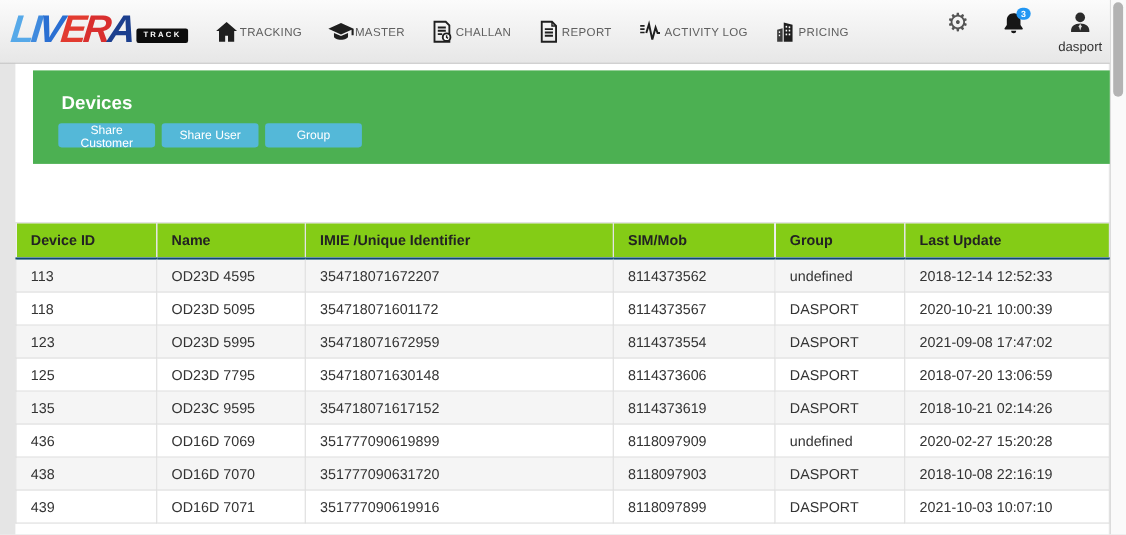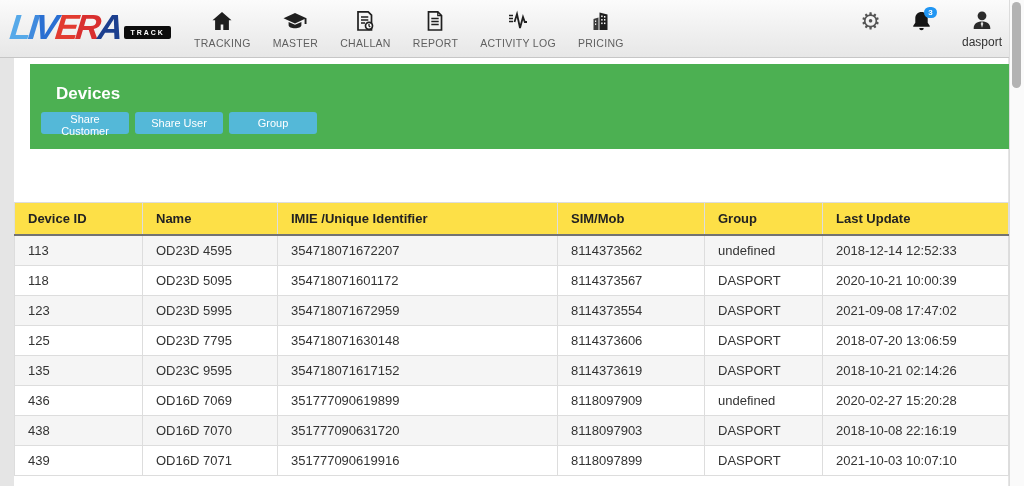--- a/index.html
+++ b/index.html
@@ -10,52 +10,52 @@
   .topbar{position:absolute;left:0;top:0;width:1024px;height:57px;
     background:linear-gradient(#fbfbfb,#e7e7e7);border-bottom:1px solid #c6c6c6;z-index:2;}
 
   .logo{position:absolute;left:10px;top:4px;display:flex;align-items:center;cursor:pointer;}
   .logo-letters{font-style:italic;font-weight:bold;font-size:35px;letter-spacing:-3px;
     transform:skewX(-6deg);line-height:46px;white-space:nowrap;}
   .logo-badge{background:#0c0c0c;color:#fff;font-size:7px;font-weight:bold;letter-spacing:2px;
     padding:3px 6px;margin-left:4px;margin-top:10px;border-radius:2px;}
 
   .nav{position:absolute;left:183px;top:0;height:57px;display:flex;align-items:center;}
-  .nav-item{display:flex;flex-direction:column;align-items:center;justify-content:center;
+  .nav-item{display:flex;flex-direction:row;align-items:center;justify-content:center;
     padding:0 11px;cursor:pointer;}
   .nav-item .nicon{height:26px;display:flex;align-items:center;justify-content:center;}
   .nav-item .nlabel{font-size:10.5px;color:#5f5f5f;margin-top:3px;letter-spacing:.3px;white-space:nowrap;}
 
   .top-right{position:absolute;right:22px;top:0;height:57px;display:flex;align-items:flex-start;gap:30px;padding-top:9px;}
   .gear-glyph{font-size:23px;color:#555;line-height:24px;cursor:pointer;font-family:"DejaVu Sans",sans-serif;}
   .bell-wrap{position:relative;cursor:pointer;margin-top:1px;}
   .bell-badge{position:absolute;top:-3px;right:-5px;min-width:11px;height:11px;border-radius:6px;
     background:#2196f3;color:#fff;font-size:8px;line-height:11px;text-align:center;font-weight:bold;padding:0 1px;}
   .user-wrap{display:flex;flex-direction:column;align-items:center;cursor:pointer;}
   .user-name{font-size:12px;color:#333;margin-top:2px;}
 
   
   .content{position:absolute;left:14px;top:57px;width:994px;height:429px;background:#fff;}
 
   .banner{position:absolute;left:16px;top:7px;width:994px;height:85px;background:#4cb052;}
   .banner-title{color:#fff;font-size:17px;font-weight:bold;margin:20px 0 8px 26px;}
-  .banner-btns{display:flex;gap:6px;margin-left:11px;}
+  .banner-btns{display:flex;gap:6px;margin-left:23px;}
   .b-btn{width:88px;height:22px;background:#54b8d8;border:none;border-radius:3px;color:#fff;
     font-size:11px;font-family:inherit;cursor:pointer;}
 
   .search-row{position:absolute;left:0;top:99px;width:994px;text-align:center;}
   .search-input{width:120px;height:18px;border:1px solid #979797;border-radius:2px;
     font-size:13px;padding:1px 5px;color:#333;font-family:inherit;}
   .search-input::placeholder{color:#9a9a9a;}
 
   
   .tbl-wrap{position:absolute;left:0;top:145px;width:994px;}
   table{border-collapse:collapse;table-layout:fixed;width:994px;font-size:13px;color:#333;}
   th,td{border:1px solid #ddd;text-align:left;padding:0 13px;overflow:hidden;white-space:nowrap;}
-  thead th{background:#fde047;font-weight:bold;color:#222;height:31px;border-bottom:2px solid #737373;}
+  thead th{background:#84cc16;font-weight:bold;color:#222;height:31px;border-bottom:2px solid #0c4a6e;}
   tbody td{height:29px;}
   tbody tr:nth-child(odd){background:#f5f5f5;}
   tbody tr:nth-child(even){background:#fff;}
 
   
   .scrollbar{position:absolute;right:0;top:0;width:14px;height:486px;background:#fafafa;
     border-left:1px solid #dcdcdc;z-index:5;}
   .scroll-thumb{position:absolute;left:2px;top:2px;width:9px;height:86px;background:#b3b3b3;border-radius:5px;}
 
   svg{display:block;}

